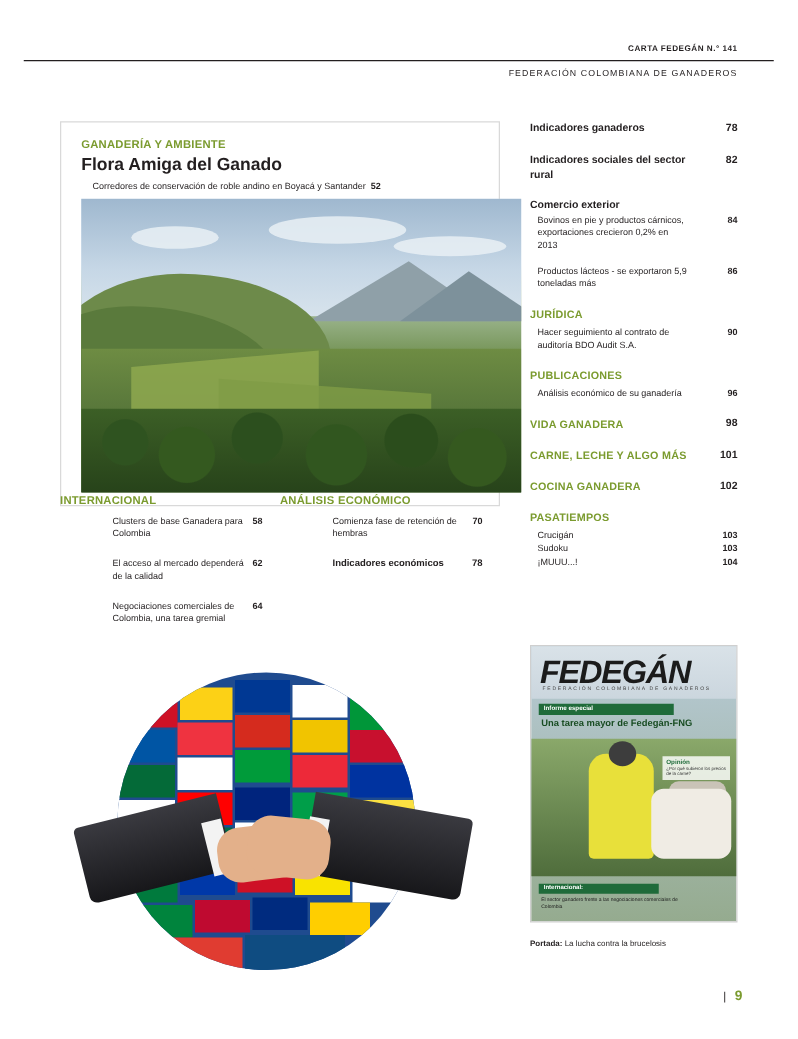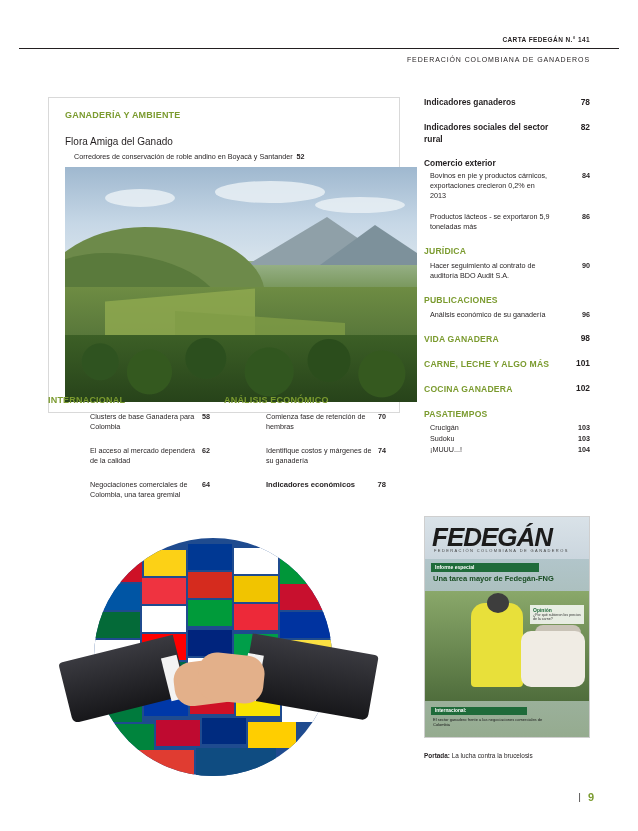--- a/index.html
+++ b/index.html
@@ -63,26 +63,26 @@
     background: #ffffff;
     border: 1px solid #d9d9d9;
     box-sizing: border-box;
     padding: 12px 12px 10px 16px;
   }
   .feature-kicker {
     color: #7b9b2f;
     font-size: 9px;
     font-weight: bold;
     letter-spacing: 0.2px;
-    margin-bottom: 16px;
+    margin-bottom: 3px;
   }
   .feature-title {
     color: #231f20;
-    font-size: 10px;
-    font-weight: normal;
+    font-size: 14px;
+    font-weight: bold;
     margin-bottom: 5px;
   }
   .feature-sub {
     font-size: 7.2px;
     color: #231f20;
     padding-left: 9px;
   }
   .feature-sub .pg {
     font-weight: bold;
     padding-left: 4px;
@@ -496,24 +496,20 @@
         <span class="pg">64</span>
       </div>
     </div>
 
     <div class="col">
       <div class="col-head">ANÁLISIS ECONÓMICO</div>
 
       <div class="entry">
         <span class="txt">Comienza fase de retención de hembras</span>
         <span class="pg">70</span>
-      </div>
-      <div class="entry">
-        <span class="txt">Identifique costos y márgenes de su ganadería</span>
-        <span class="pg">74</span>
       </div>
       <div class="entry bold">
         <span class="txt">Indicadores económicos</span>
         <span class="pg">78</span>
       </div>
     </div>
   </div>
 
   <div class="globe-img">
     <div class="globe-circle">

